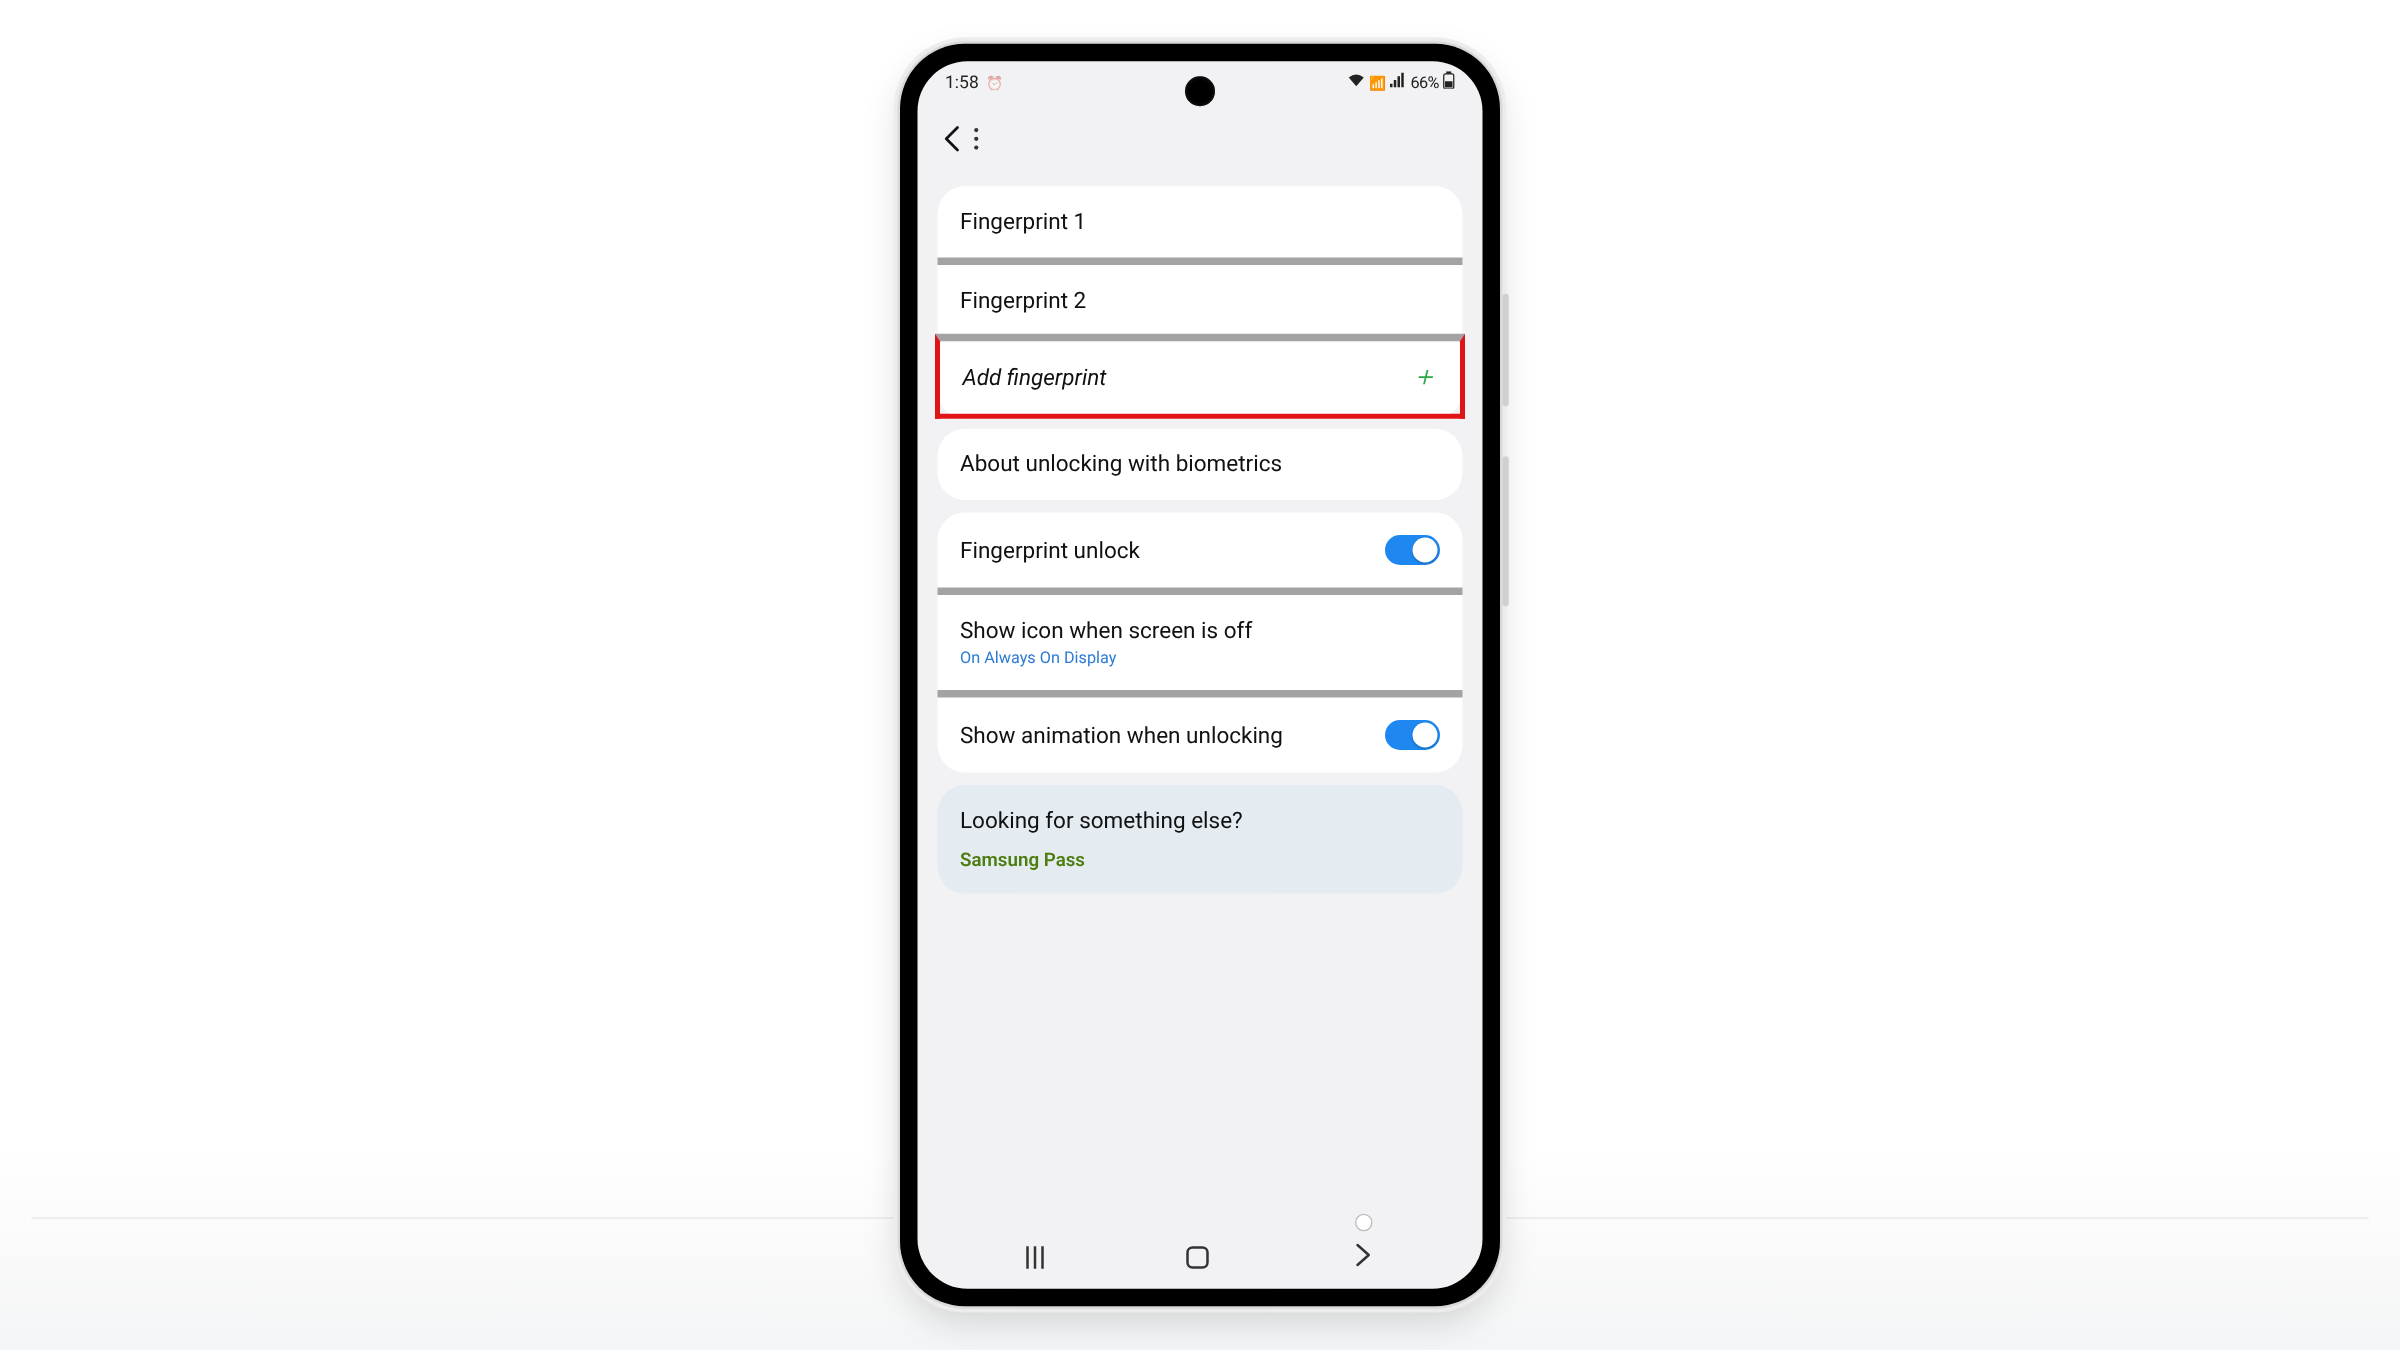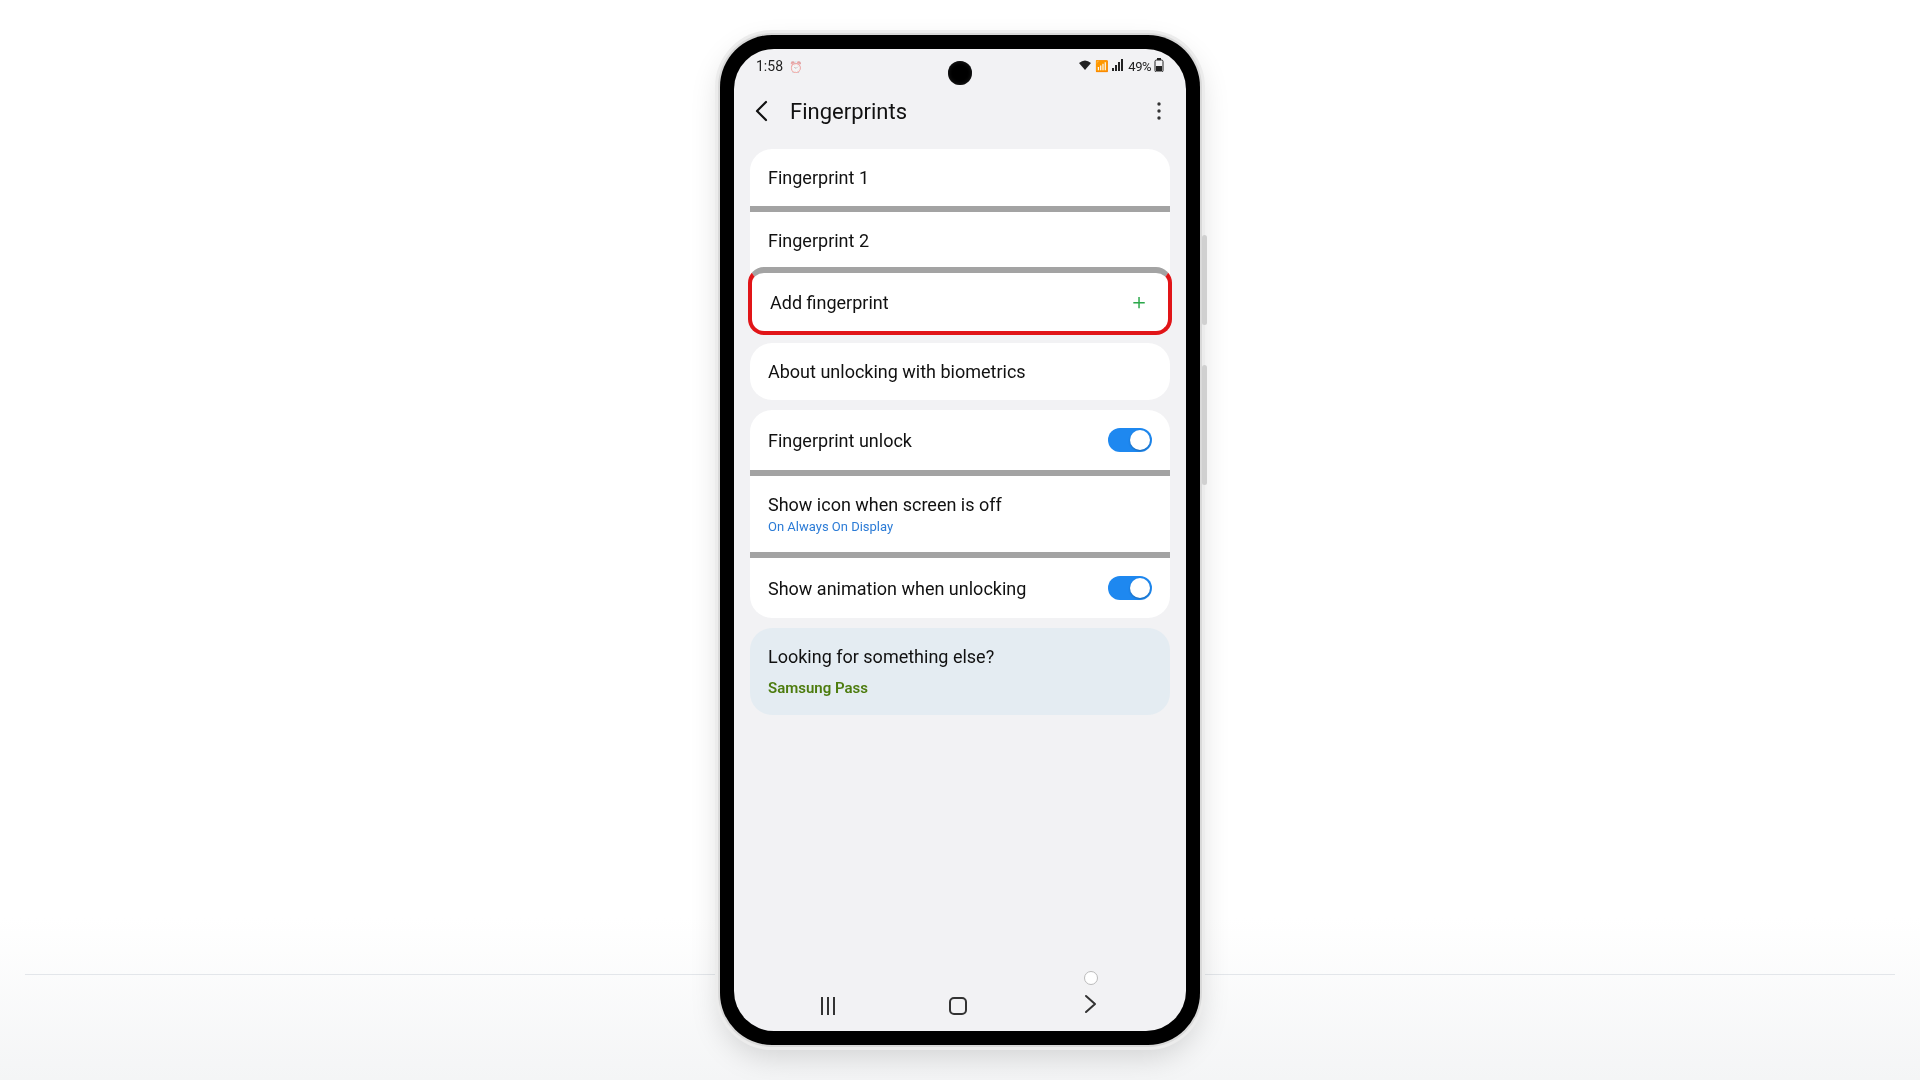--- a/index.html
+++ b/index.html
@@ -95,22 +95,23 @@
   .row .sub {
     font-size: 13px;
     color:#2b7bd6;
     margin-top:4px;
     display:block;
   }
   .row.flexcol { flex-direction: column; align-items: flex-start; }
 
   .highlight {
     border: 4px solid #e11518;
-    border-radius: 16px;
+    border-radius: 0;
     margin: -2px;
+    font-style: italic;
   }
 
   .plus-icon { color:#2ba84a; font-size: 22px; font-weight: 400; line-height: 1; }
 
   .toggle {
     width: 44px; height: 24px;
     background:#1e88f0;
     border-radius: 12px;
     position:relative;
   }
@@ -175,38 +176,37 @@
           <svg width="14" height="12" viewBox="0 0 14 12">
               <path d="M7 11 L1 4 Q7 -1 13 4 Z" fill="#222"></path>
             </svg>
         </span>
         <span style="font-size:11px;">📶</span>
         <span>
           <svg width="14" height="12" viewBox="0 0 14 12">
               <path d="M1 12h2V9H1zM4 12h2V6H4zM7 12h2V3H7zM10 12h2V0h-2z" fill="#222"></path>
             </svg>
         </span>
-        <span>49%</span>
+        <span>66%</span>
         <span>
           <svg width="10" height="14" viewBox="0 0 10 14">
               <rect x="1" y="2" width="8" height="12" rx="1.5" fill="none" stroke="#222"></rect>
               <rect x="3" y="0" width="4" height="2" fill="#222"></rect>
               <rect x="2" y="8" width="6" height="5" fill="#222"></rect>
             </svg>
         </span>
       </div>
     </div>
 
     <div class="topbar">
       <span class="chevron-left">
         <svg width="20" height="24" viewBox="0 0 20 24">
             <path d="M14 3 L5 12 L14 21" stroke="#111" stroke-width="2.2" fill="none" stroke-linecap="round" stroke-linejoin="round"></path>
           </svg>
       </span>
-      <span class="title">Fingerprints</span>
       <span class="menu-dots">
         <svg width="18" height="22" viewBox="0 0 18 22">
             <circle cx="9" cy="4" r="1.7" fill="#333"></circle>
             <circle cx="9" cy="11" r="1.7" fill="#333"></circle>
             <circle cx="9" cy="18" r="1.7" fill="#333"></circle>
           </svg>
       </span>
     </div>
 
     <div class="content">

